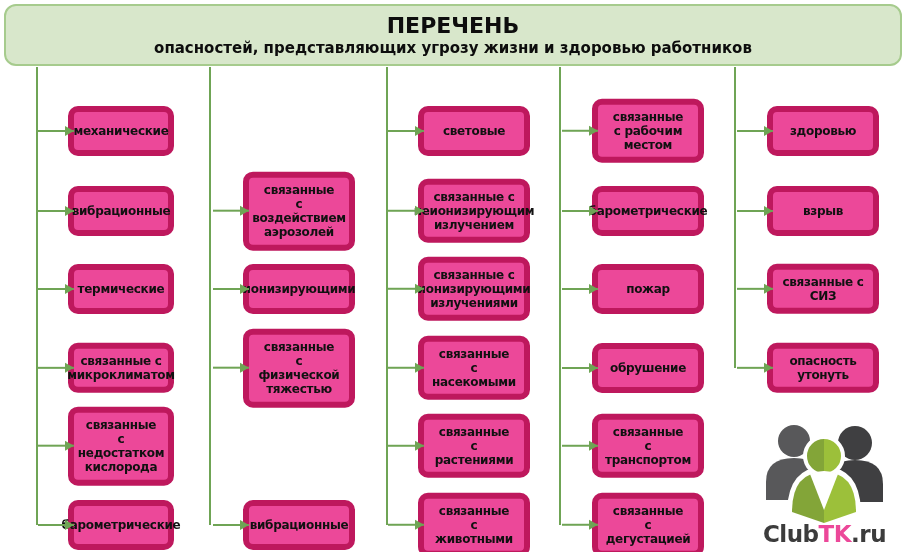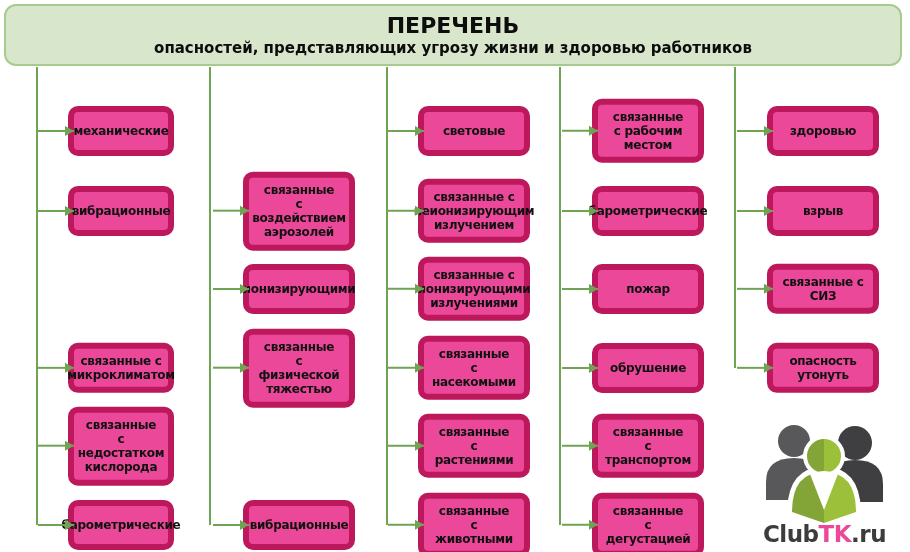--- a/index.html
+++ b/index.html
@@ -59,20 +59,21 @@
   </div>
 
   <div class="vline vl1"></div>
   <div class="vline vl2"></div>
   <div class="vline vl3"></div>
   <div class="vline vl4"></div>
   <div class="vline vl5"></div>
 
   <div class="box c1 r1">механические</div>
   <div class="box c1 r2">вибрационные</div>
+  <div class="box c1 r3">термические</div>
   <div class="box c1 r4">связанные с
 микроклиматом</div>
   <div class="box c1 r5">связанные
 с недостатком
 кислорода</div>
   <div class="box c1 r6">барометрические</div>
 
   <div class="box c2 r2">связанные
 с воздействием
 аэрозолей</div>

